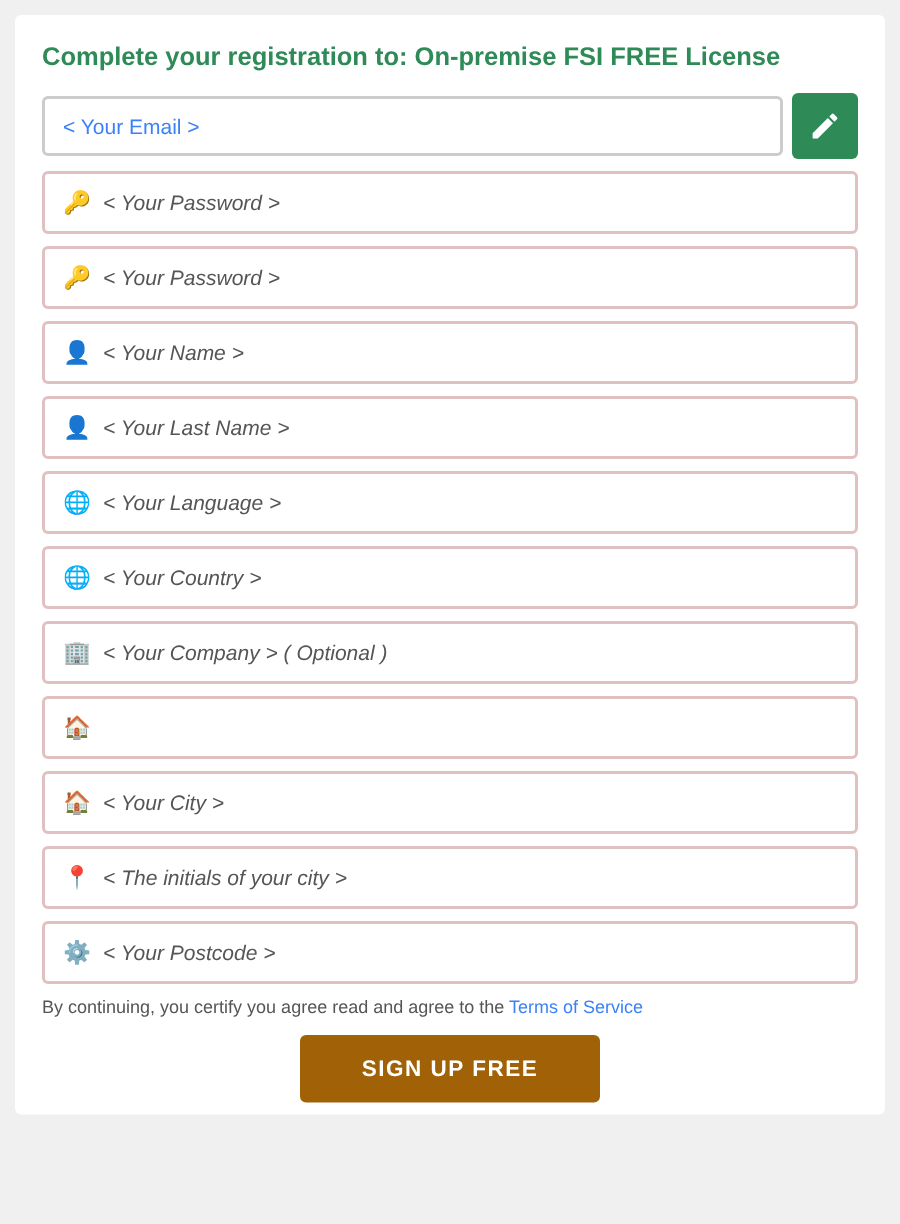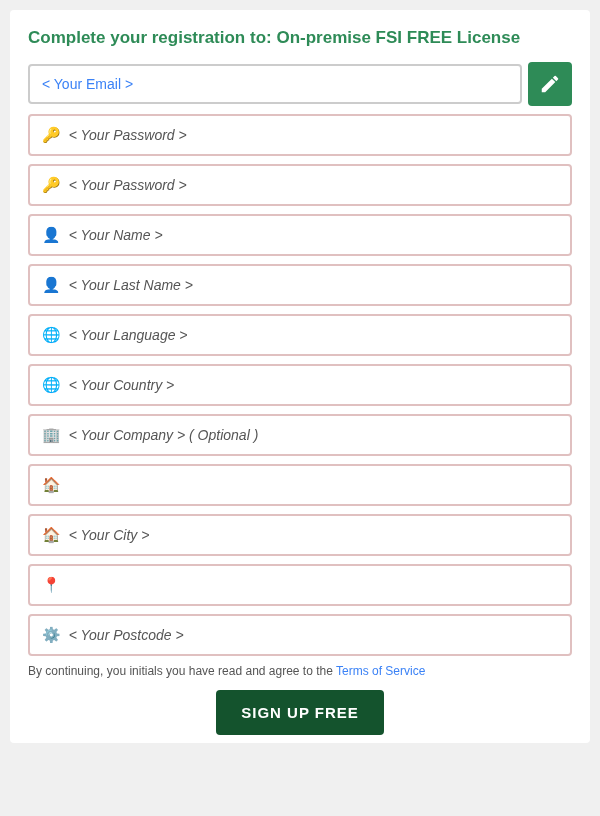--- a/index.html
+++ b/index.html
@@ -83,23 +83,23 @@
       margin-top: 8px;
       margin-bottom: 12px;
       text-align: left;
     }
     .terms-text a {
       color: #3b82f6;
       text-decoration: none;
     }
     .signup-btn {
       display: block;
-      width: 168px;
+      width: 200px;
       margin: 0 auto;
-      background: #14532d;
+      background: #a16207;
       color: white;
       border: none;
       border-radius: 4px;
       padding: 14px 0;
       font-size: 15px;
       font-weight: bold;
       letter-spacing: 1px;
       cursor: pointer;
       text-align: center;
     }
@@ -150,25 +150,26 @@
       </div>
       <div class="field-row">
         <span class="field-icon">🏠</span>
       </div>
       <div class="field-row">
         <span class="field-icon">🏠</span>
         <span class="field-text">&lt; Your City &gt;</span>
       </div>
       <div class="field-row">
         <span class="field-icon">📍</span>
+        <span class="field-text">&lt; The initials of your city &gt;</span>
       </div>
       <div class="field-row">
         <span class="field-icon">⚙️</span>
         <span class="field-text">&lt; Your Postcode &gt;</span>
       </div>
     </div>
 
   <div class="terms-text">
-    <span>By continuing, you initials you have read and agree to the </span><a href="#">Terms of Service</a>
+    <span>By continuing, you certify you agree read and agree to the </span><a href="#">Terms of Service</a>
   </div>
 
   <button class="signup-btn">SIGN UP FREE</button>
 </div>
 
 </body></html>

